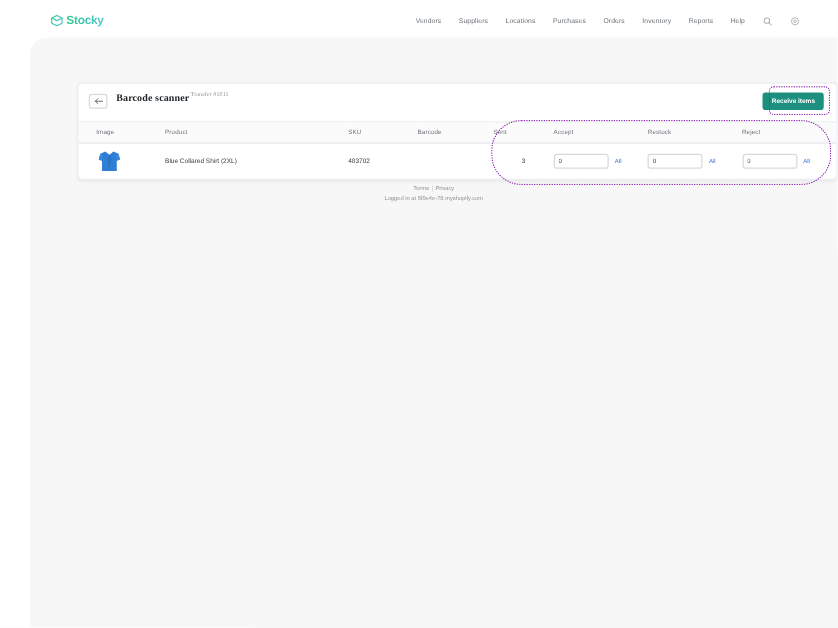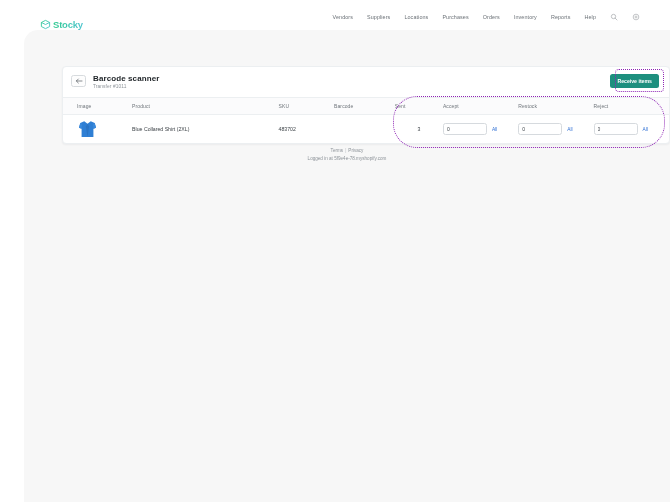--- a/index.html
+++ b/index.html
@@ -12,21 +12,21 @@
   .page { position: relative; width: 670px; height: 502px; background: #ffffff; }
 
   
   .topbar {
     position: absolute; top: 0; left: 0; width: 670px; height: 32px;
     display: flex; align-items: center;
     background: #ffffff;
   }
   .logo-wrap {
     position: absolute; left: 40px; top: 11px;
-    display: flex; align-items: center; gap: 2px; margin-top: 8px;
+    display: flex; align-items: center; gap: 2px;
   }
   .logo-mark { width: 11px; height: 11px; display: block; }
   .logo-text {
     font-size: 9.5px; font-weight: bold; letter-spacing: -0.2px;
     background: linear-gradient(90deg, #2fc98e 0%, #3cc7ad 45%, #4fc5cf 100%);
     -webkit-background-clip: text; background-clip: text; color: transparent;
   }
   .nav {
     position: absolute; right: 30px; top: 13px;
     display: flex; align-items: center; gap: 14px;
@@ -59,21 +59,21 @@
     display: flex; align-items: flex-start;
   }
   .back-btn {
     width: 15px; height: 12px; margin-top: 2px; margin-right: 7px;
     border: 1px solid #d7dbde; border-radius: 2.5px;
     background: #fdfdfd;
     display: flex; align-items: center; justify-content: center;
     cursor: pointer; flex: none;
   }
   .back-arrow { width: 8px; height: 6px; display: block; }
-  .head-texts { display: flex; flex-direction: column; gap: 1px; padding-top: 1px; }
+  .head-texts { display: flex; flex-direction: row; gap: 1px; padding-top: 1px; font-family: Liberation Serif, serif; }
   .card-title { font-size: 8px; font-weight: bold; color: #1d2226; letter-spacing: .1px; }
   .card-sub { font-size: 4.8px; color: #8d9399; letter-spacing: .1px; }
 
   .receive-btn {
     position: absolute; right: 10px; top: 7px;
     background: #1d8f7e;
     color: #ffffff;
     font-size: 5.2px; font-weight: bold;
     padding: 4px 7px;
     border: none; border-radius: 2.5px;

